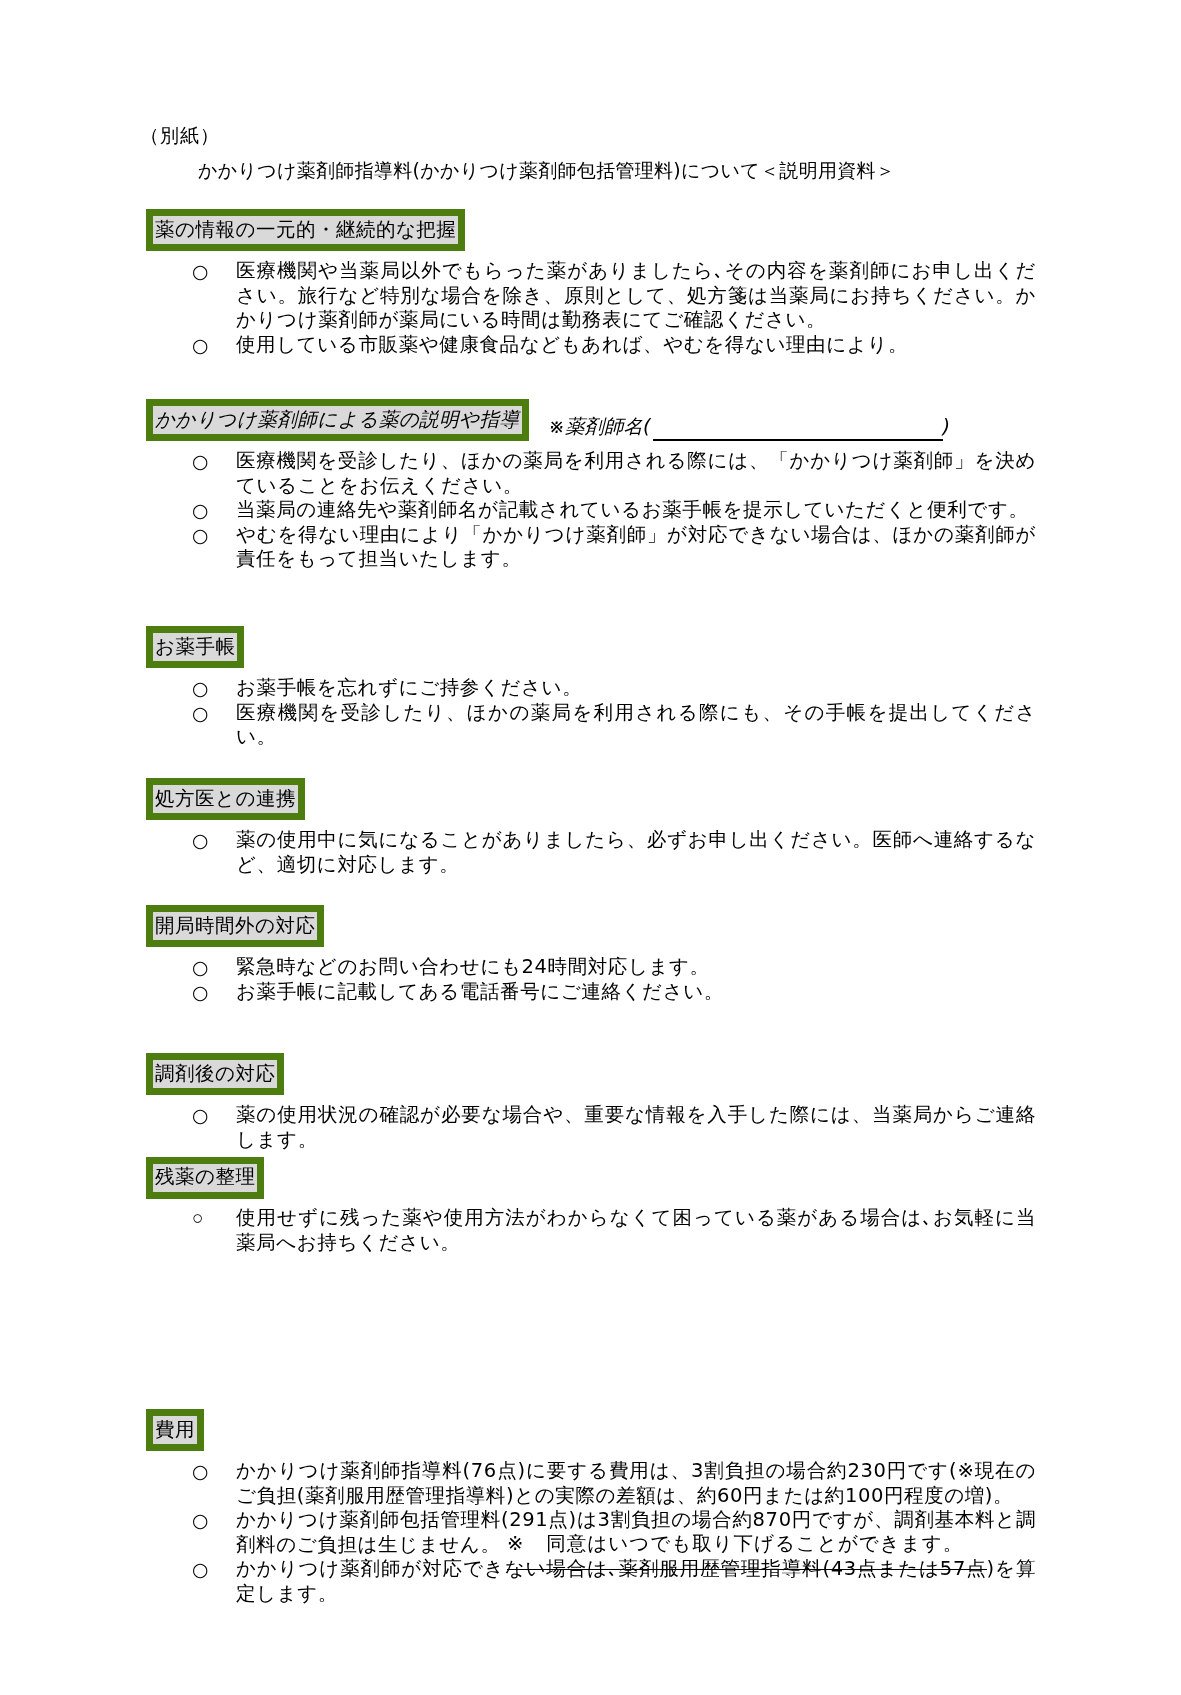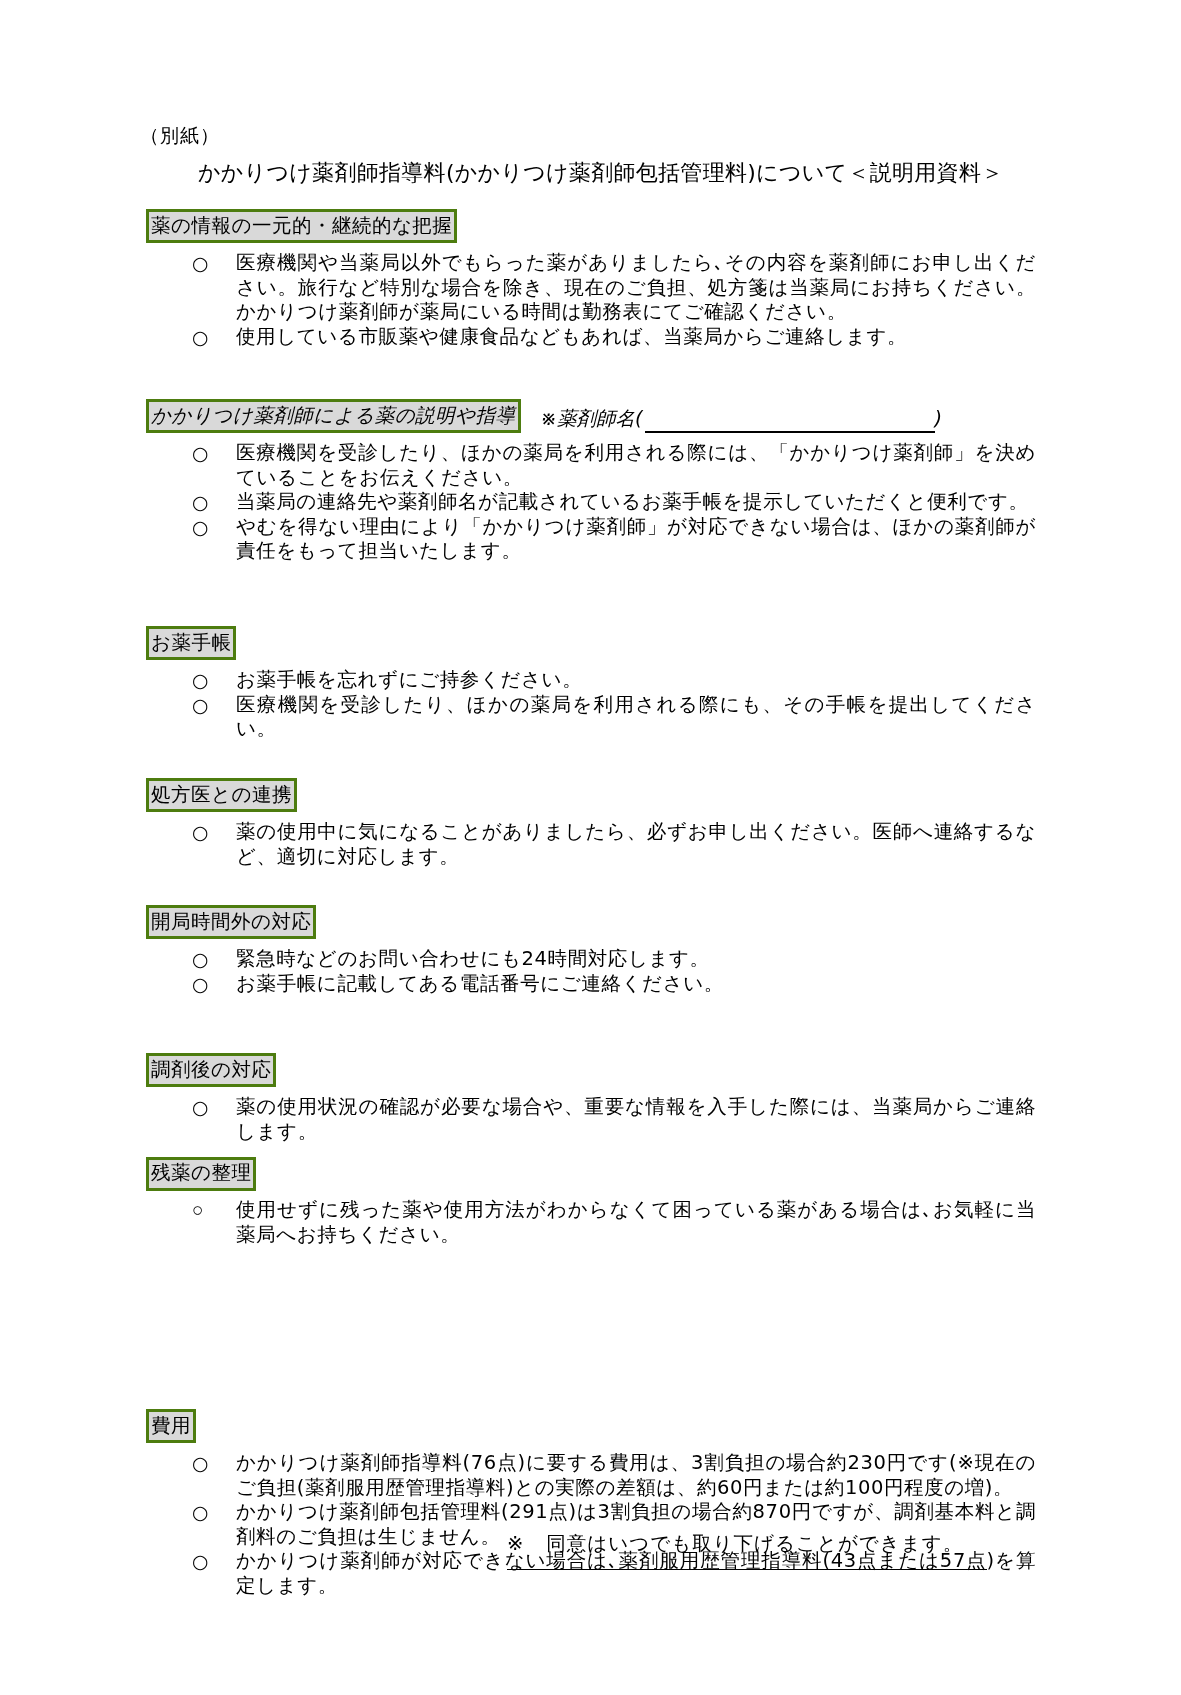--- a/index.html
+++ b/index.html
@@ -25,33 +25,33 @@
     position: absolute;
     left: 140px;
     top: 123px;
     font-size: 19px;
     letter-spacing: 1px;
   }
   .doc-title {
     position: absolute;
     left: 198px;
     top: 158px;
-    font-size: 22px;
+    font-size: 19px;
     letter-spacing: 0.3px;
     white-space: nowrap;
   }
   .section {
     position: absolute;
     left: 146px;
     width: 900px;
   }
   .section-header {
     display: inline-block;
     background: #d9d9d9;
-    border: 3px solid #4d7c0f;
+    border: 7px solid #4d7c0f;
     font-size: 19.5px;
     line-height: 28px;
     height: 28px;
     padding: 0 2px;
     letter-spacing: 0.5px;
     white-space: nowrap;
   }
   .header-row {
     display: flex;
     align-items: flex-end;
@@ -115,22 +115,22 @@
 <body>
 
 <div class="page">
 
   <div class="annex">（別紙）</div>
   <div class="doc-title">かかりつけ薬剤師指導料(かかりつけ薬剤師包括管理料)について＜説明用資料＞</div>
 
   <div class="section" style="top:209px;">
     <div class="section-header">薬の情報の一元的・継続的な把握</div>
     <ul class="items">
-      <li><span class="bullet">○</span><span>医療機関や当薬局以外でもらった薬がありましたら､その内容を薬剤師にお申し出ください。旅行など特別な場合を除き、現在のご負担、処方箋は当薬局にお持ちください。かかりつけ薬剤師が薬局にいる時間は勤務表にてご確認ください。</span></li>
-      <li><span class="bullet">○</span><span>使用している市販薬や健康食品などもあれば、当薬局からご連絡します。</span></li>
+      <li><span class="bullet">○</span><span>医療機関や当薬局以外でもらった薬がありましたら､その内容を薬剤師にお申し出ください。旅行など特別な場合を除き、原則として、処方箋は当薬局にお持ちください。かかりつけ薬剤師が薬局にいる時間は勤務表にてご確認ください。</span></li>
+      <li><span class="bullet">○</span><span>使用している市販薬や健康食品などもあれば、やむを得ない理由により。</span></li>
     </ul>
   </div>
 
   <div class="section" style="top:399px;">
     <div class="header-row">
       <div class="section-header">かかりつけ薬剤師による薬の説明や指導</div>
       <div class="pharmacist-name">
         <span>※薬剤師名</span>
           <span class="paren-open">(</span>
           <span class="blank"></span>

